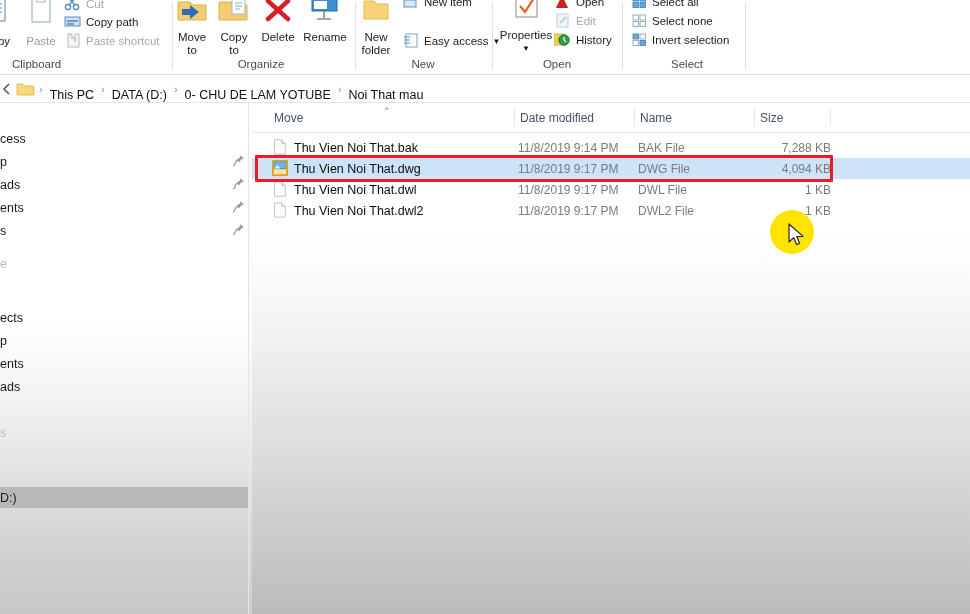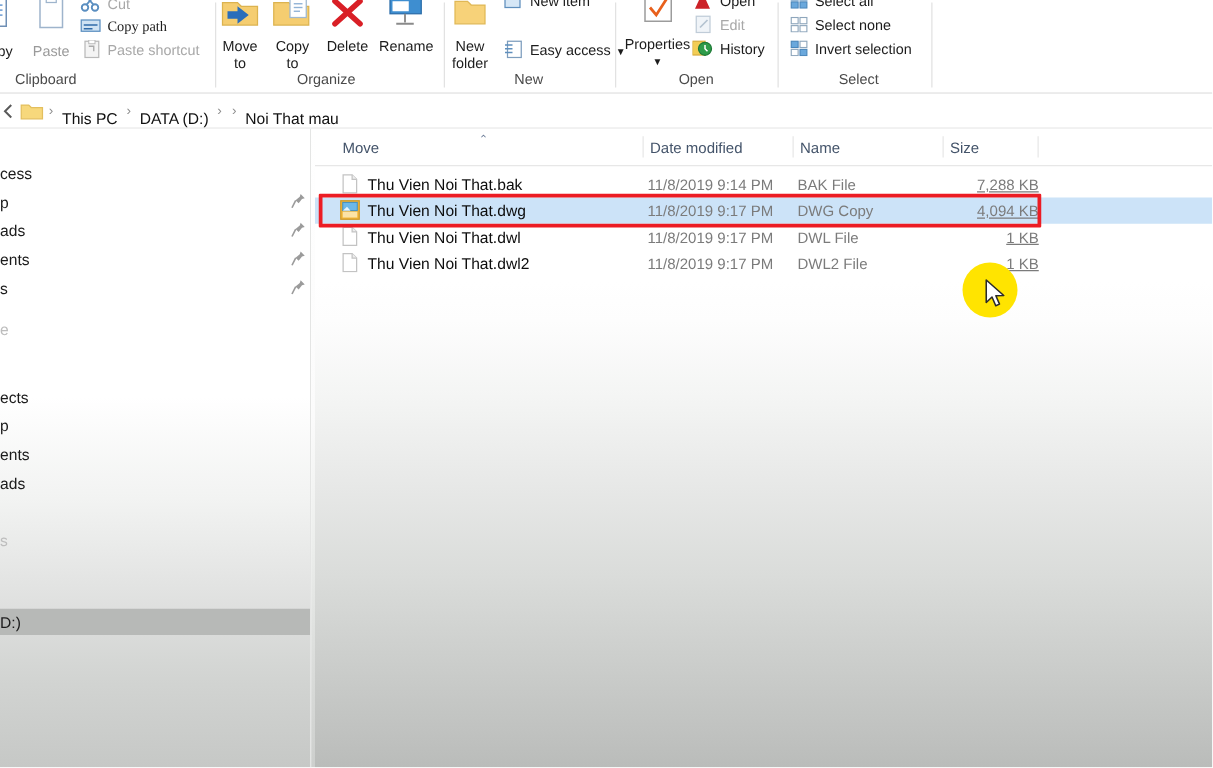--- a/index.html
+++ b/index.html
@@ -247,21 +247,20 @@
     color: #7b7b7b;
     white-space: nowrap;
   }
   .fr-size {
     position: absolute;
     right: 139px;
     font-size: 12px;
     color: #7b7b7b;
     white-space: nowrap;
     text-align: right;
-    text-decoration: underline;
   }
 
   
   .redbox {
     position: absolute;
     border: 3px solid #ec1c24;
     border-radius: 1px;
     box-sizing: border-box;
     pointer-events: none;
   }
@@ -314,21 +313,21 @@
             <svg width="17" height="15" viewBox="0 0 17 15">
               <circle cx="4" cy="11" r="2.6" fill="none" stroke="#5a8ec0" stroke-width="1.5"></circle>
               <circle cx="12" cy="11" r="2.6" fill="none" stroke="#5a8ec0" stroke-width="1.5"></circle>
               <line x1="5" y1="9" x2="12" y2="1" stroke="#5a8ec0" stroke-width="1.5"></line>
               <line x1="11" y1="9" x2="4" y2="1" stroke="#5a8ec0" stroke-width="1.5"></line>
             </svg>
           </span>
           <span class="lbl">Cut</span>
         </div>
 
-        <div class="smbtn" style="left:64px; top:12px;font-family:Liberation Serif, serif;">
+        <div class="smbtn" style="left:64px; top:12px;">
           <span class="ico-inline">
             <svg width="17" height="15" viewBox="0 0 17 15">
               <rect x="1" y="3" width="15" height="9" fill="#cfe2f3" stroke="#5a8ec0" stroke-width="1"></rect>
               <line x1="3" y1="7" x2="14" y2="7" stroke="#2f6aa8" stroke-width="1.2"></line>
               <line x1="3" y1="10" x2="10" y2="10" stroke="#2f6aa8" stroke-width="1.2"></line>
             </svg>
           </span>
           <span class="lbl">Copy path</span>
         </div>
 
@@ -538,20 +537,21 @@
     <span class="crumb-folder">
       <svg width="19" height="16" viewBox="0 0 19 16">
         <path d="M1 3 h6 l2 2 h9 v9 h-17 z" fill="#f7d87c" stroke="#e3bf5e" stroke-width="1"></path>
       </svg>
     </span>
     <span class="crumb-sep">›</span>
     <span class="crumb">This PC</span>
     <span class="crumb-sep">›</span>
     <span class="crumb">DATA (D:)</span>
     <span class="crumb-sep">›</span>
+    <span class="crumb">0- CHU DE LAM YOTUBE</span>
     <span class="crumb-sep">›</span>
     <span class="crumb">Noi That mau</span>
   </div>
 
   <div class="navpane">
     <div id="nav-items">
         <div class="nav-item" style="top: 25px; left: 0px;">
           <span style="margin-left: 0px;">cess</span>
         </div>
         <div class="nav-item" style="top: 48px; left: 0px;">
@@ -635,21 +635,21 @@
         </div>
         <div class="file-row selected" style="top: 55px;">
           <span class="fr-icon"><svg width="16" height="16" viewBox="0 0 16 16">
               <rect x="0.6" y="0.6" width="14.8" height="14.8" fill="#f2b83c" stroke="#cf9a28" stroke-width="1"></rect>
               <rect x="2.2" y="1.9" width="11.6" height="6.6" fill="#6cb8e8" stroke="#3f8ec2" stroke-width="0.8"></rect>
               <path d="M2.2 8.5 L5.6 5.3 L8.4 8.5 Z" fill="#ffffff" opacity="0.85"></path>
               <rect x="2.2" y="9.4" width="11.6" height="4.6" fill="#fbe3a6"></rect>
             </svg></span>
           <span class="fr-name">Thu Vien Noi That.dwg</span>
           <span class="fr-date">11/8/2019 9:17 PM</span>
-          <span class="fr-type">DWG Copy</span>
+          <span class="fr-type">DWG File</span>
           <span class="fr-size">4,094 KB</span>
         </div>
         <div class="file-row" style="top: 76px;">
           <span class="fr-icon"><svg width="16" height="16" viewBox="0 0 16 16">
               <path d="M2.5 0.8 h7.2 l3.6 3.6 v10.8 h-10.8 z" fill="#ffffff" stroke="#c3c3c3" stroke-width="1"></path>
               <path d="M9.7 0.8 v3.6 h3.6" fill="#eeeeee" stroke="#c3c3c3" stroke-width="1"></path>
             </svg></span>
           <span class="fr-name">Thu Vien Noi That.dwl</span>
           <span class="fr-date">11/8/2019 9:17 PM</span>
           <span class="fr-type">DWL File</span>

